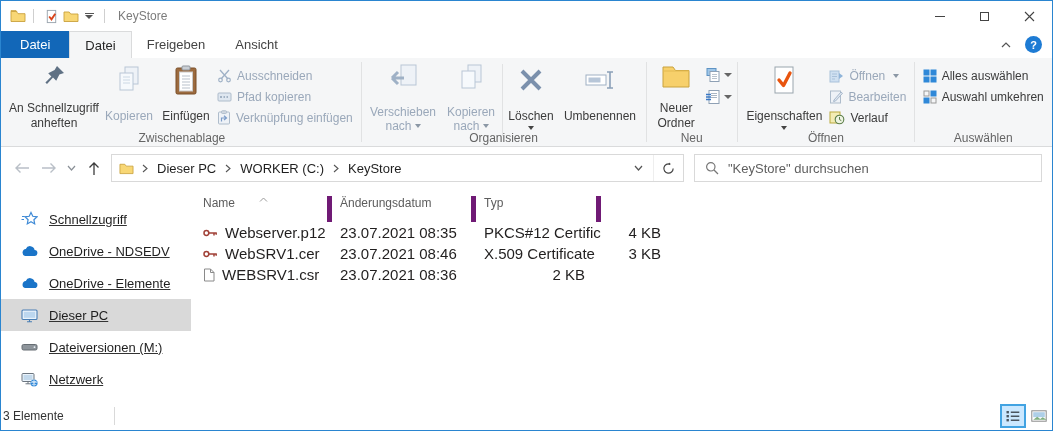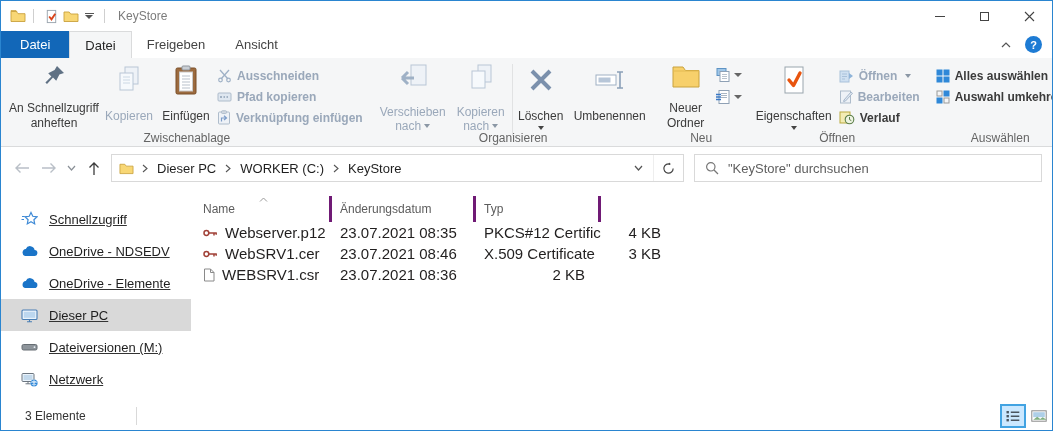--- a/index.html
+++ b/index.html
@@ -45,21 +45,21 @@
   .bicon { height:34px; display:flex; align-items:center; justify-content:center; }
   .blabel-wrap { text-align:center; line-height:1.2; margin-top:12px; color:#3b3b3b; }
   .blabel { display:inline; }
   .caret-inline { display:inline-block; width:0; height:0; border-left:3px solid transparent;
                   border-right:3px solid transparent; border-top:4px solid #8b97a5; margin-left:3px; vertical-align:2px; }
   .caret-under { width:0; height:0; border-left:3px solid transparent; border-right:3px solid transparent;
                  border-top:4px solid #444; margin-top:3px; }
   .disabled .blabel-wrap, .disabled.smallbtn { color:#9aa8ba; }
   .smallcol { display:flex; flex-direction:column; padding-top:5px; }
   .smallbtn { display:flex; align-items:center; gap:5px; height:21px; font-size:12px;
-              color:#3b3b3b; white-space:nowrap; padding:0 3px;font-weight:bold; }
+              color:#3b3b3b; white-space:nowrap; padding:0 3px; }
   .icol { display:flex; flex-direction:column; gap:4px; padding-top:6px; padding-left:4px; }
   .icon-mini-btn { display:flex; align-items:center; gap:3px; height:18px; }
 
   
   .addrrow { position:absolute; top:146px; left:0; right:0; height:42px; background:#fff;
              display:flex; align-items:center; padding:0 7px; }
   .navbtn { width:27px; height:27px; display:flex; align-items:center; justify-content:center; }
   .addrbox { height:28px; border:1px solid #d9d9d9; display:flex; align-items:stretch;
              width:573px; margin-left:4px; background:#fff; }
   .addr-folder { display:flex; align-items:center; padding:0 6px 0 7px; }
@@ -74,32 +74,32 @@
 
   
   .main { position:absolute; top:188px; left:0; right:0; bottom:28px; display:flex; }
   .sidebar { width:190px; padding-top:14px; flex-shrink:0;text-decoration:underline; }
   .side-item { height:32px; display:flex; align-items:center; gap:11px; padding-left:20px;
                font-size:13px; color:#1f1f1f; white-space:nowrap; }
   .side-item.selected { background:#d9d9d9; }
   .filepane { flex:1; padding-top:7px; overflow:hidden; }
   .flgrid { display:grid; grid-template-columns:141px 144px 125px 76px; }
   .flhead { height:26px; }
-  .hcell { position:relative; display:flex; align-items:center; padding-left:8px; height:100%;
-           color:#5c5c5c; font-size:12px; border-right:3px solid #701a75; }
+  .hcell { position:relative; display:flex; padding-left:8px; height:100%;
+           color:#5c5c5c; font-size:12px; border-right:5px solid #701a75; }
   .hcell-name { padding-left:12px; }
   .sort-caret { position:absolute; top:1px; left:68px; }
   .frow { height:21px; align-items:center; font-size:15px; color:#211f1f; }
   .cell { padding-left:8px; white-space:nowrap; overflow:hidden; }
   .cell-name { display:flex; align-items:center; gap:7px; padding-left:12px; }
   .cell-size { text-align:right; padding-right:16px; }
 
   
   .statusbar { position:absolute; bottom:0; left:0; right:0; height:28px; background:#fff;
-               display:flex; align-items:center; padding-left:24px;gap:28px; }
+               display:flex; align-items:center; padding-left:2px;gap:28px; }
   .status-sep { width:1px; height:18px; background:#d9d9d9; margin-left:22px; }
   .view-toggles { margin-left:auto; display:flex; align-items:center; height:100%; }
   .vt-btn { width:26px; height:24px; display:flex; align-items:center; justify-content:center; }
   .vt-active { border:2px solid #42a3e2; background:#cbe8ff; }
 
   svg { display:block; }
 </style>
 </head>
 <body>
 

